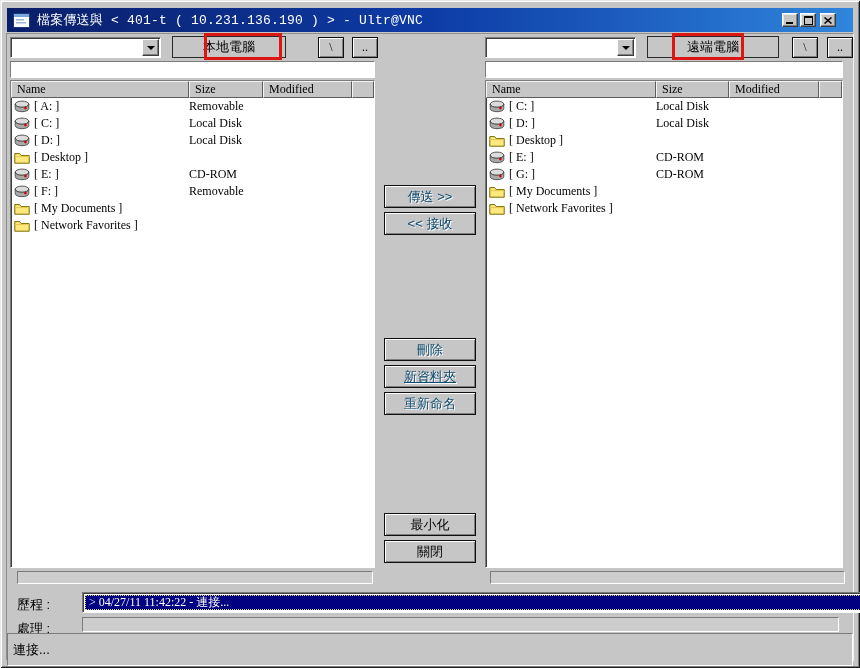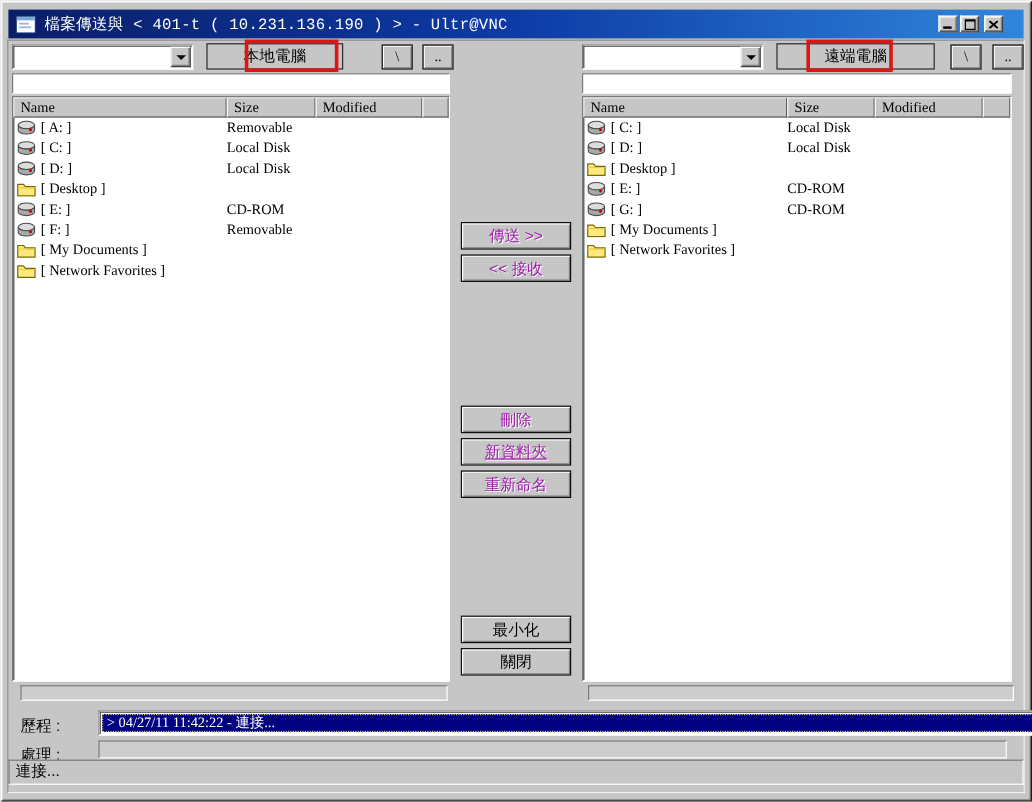--- a/index.html
+++ b/index.html
@@ -71,38 +71,38 @@
   .rows{position:relative;}
   .row{display:flex;height:17px;align-items:center;font-size:12px;white-space:nowrap;}
   .c-name{width:178px;display:flex;align-items:center;padding-left:3px;box-sizing:border-box;overflow:hidden;}
   .c-name .ic{flex:0 0 16px;margin-right:4px;display:flex;align-items:center;}
   .c-size{width:74px;overflow:hidden;}
   .c-mod{flex:1;}
   .right-list .c-name{width:170px;}.right-list .c-size{width:73px;}
   .underbar{position:absolute;top:571px;height:13px;background:#cdcdcd;z-index:1;}
   
   .mid-btn{position:absolute;left:384px;width:92px;height:23px;font-size:13px;}
-  .mid-btn.disabled{color:#a21caf;text-shadow:1px 1px 0 #ffffff;}
+  .mid-btn.disabled{color:#0c4a6e;text-shadow:1px 1px 0 #ffffff;}
   
   .bottom-label{position:absolute;left:17px;font-size:13px;z-index:1;}
   .history-combo{position:absolute;left:82px;top:592px;width:825px;height:21px;background:#fff;z-index:1;}
   .history-sel{
     position:absolute;left:2px;top:2px;right:21px;bottom:2px;background:#000080;color:#fff;
     font-size:12px;line-height:15px;padding-left:4px;font-family:"Liberation Serif",serif;
     outline:1px dotted rgba(230,230,120,.9);outline-offset:-1px;overflow:hidden;white-space:nowrap;
   }
   .history-combo .arrow-btn{
     position:absolute;right:1px;top:1px;width:18px;height:17px;background:#c6c6c6;
     border:1px solid;border-color:#ffffff #3e3e3e #3e3e3e #ffffff;box-shadow:inset -1px -1px 0 #808080;
     display:flex;align-items:center;justify-content:center;box-sizing:border-box;
   }
   .progress-bar{position:absolute;left:82px;top:617px;width:757px;height:15px;background:#cdcdcd;z-index:1;}
   .status-bar{
-    position:absolute;left:7px;top:633px;width:846px;height:21px;font-size:13px;
-    display:flex;padding-left:5px;z-index:1;background:#c6c6c6;
+    position:absolute;left:7px;top:633px;width:846px;height:33px;font-size:13px;
+    display:flex;align-items:center;padding-left:5px;z-index:1;background:#c6c6c6;
   }
 </style>
 </head>
 <body>
 
 <div class="window">
   <div class="client-frame"></div>
 
   <div class="titlebar">
     <svg class="title-icon" viewBox="0 0 17 15">

